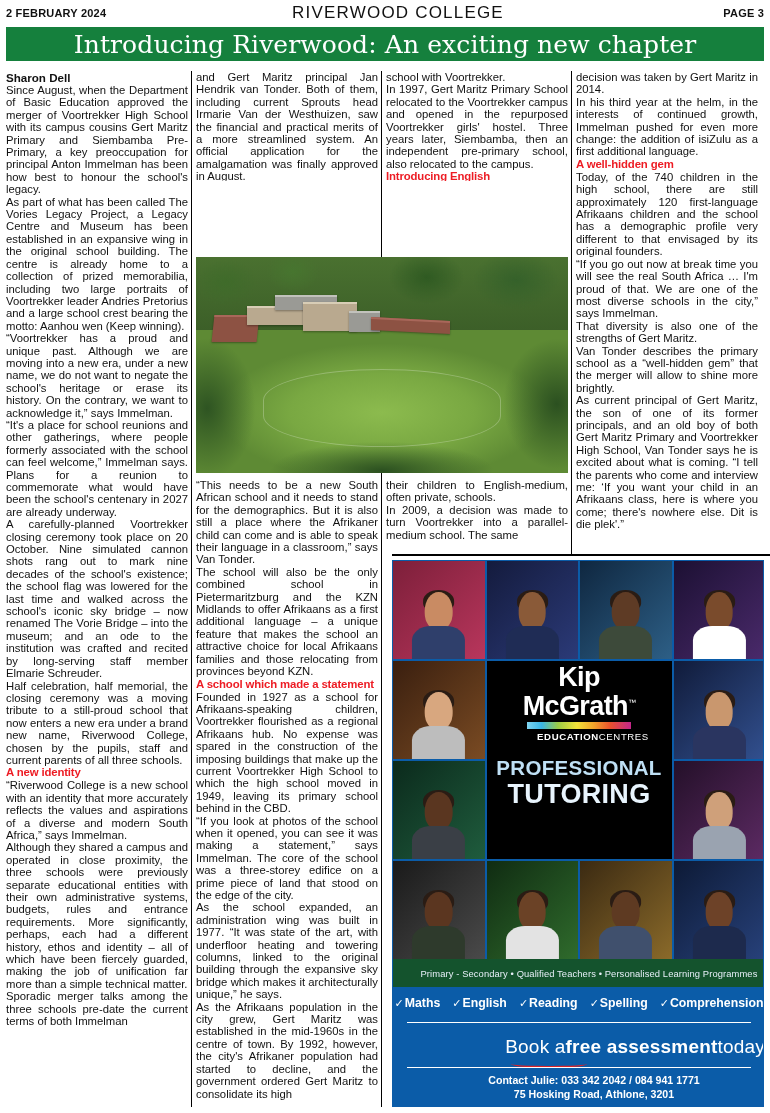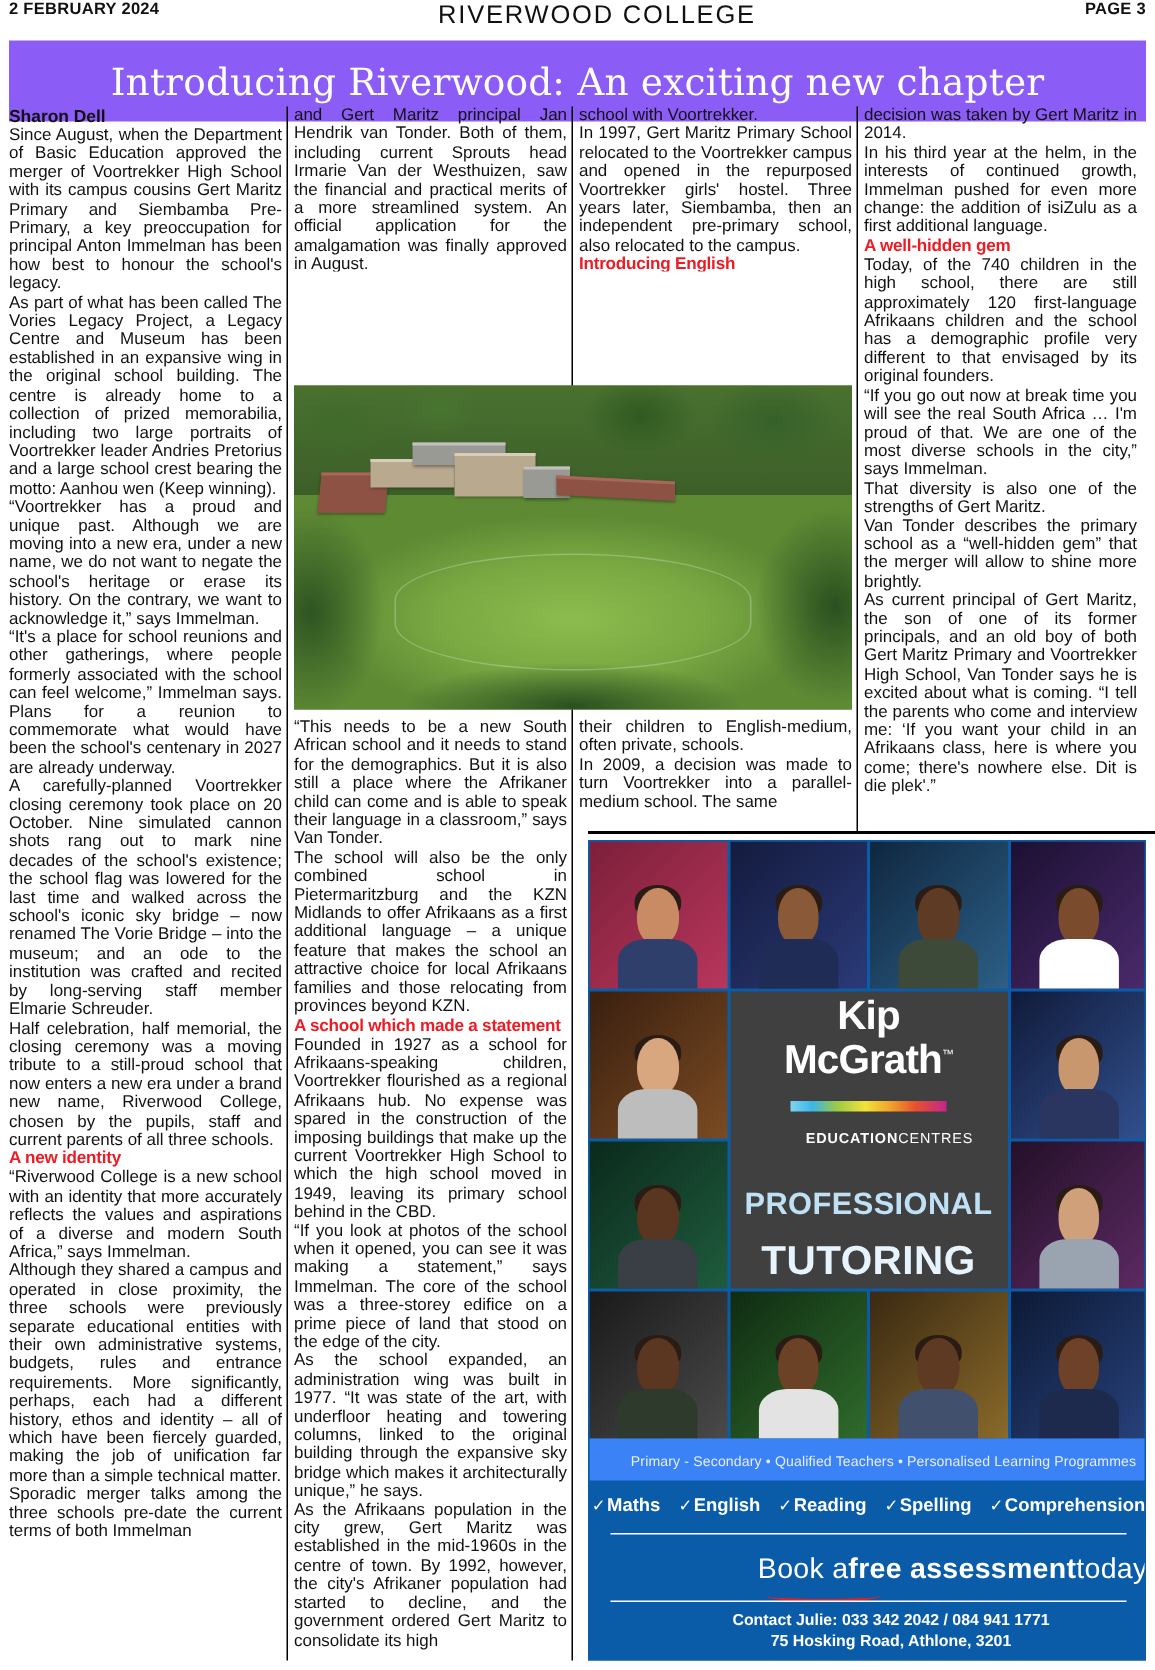--- a/index.html
+++ b/index.html
@@ -12,20 +12,21 @@
     font-family: "Liberation Sans", sans-serif;
     color: #111111;
     overflow: hidden;
     position: relative;
   }
 
   
   .masthead {
     height: 25px;
     display: flex;
+    align-items: center;
     padding: 0 6px;
     position: relative;
   }
   .masthead-date {
     font-size: 11px;
     font-weight: bold;
     letter-spacing: .2px;
   }
   .masthead-title {
     position: absolute;
@@ -40,22 +41,22 @@
   .masthead-page {
     margin-left: auto;
     font-size: 11px;
     font-weight: bold;
     letter-spacing: .2px;
   }
 
   
   .headline-band {
     margin: 2px 6px 0 6px;
-    background: #8b5cf6;
-    height: 54px;
+    background: #15803d;
+    height: 34px;
     display: flex;
     align-items: center;
     justify-content: center;
   }
   .headline-text {
     color: #ffffff;
     font-family: "DejaVu Serif", serif;
     font-size: 25px;
     font-weight: 400;
     letter-spacing: .1px;
@@ -196,25 +197,25 @@
   }
   .face .torso {
     position: absolute; left: 50%; bottom: 0;
     width: 100%; height: 54%;
     transform: translateX(-50%);
     border-radius: 36% 36% 0 0;
   }
   .logo-cell {
     grid-column: 2 / span 2;
     grid-row: 2 / span 2;
-    background: #404040;
+    background: #000000;
     display: flex;
     flex-direction: column;
     align-items: center;
-    justify-content: space-between;
+    justify-content: flex-start;
     padding: 4px 0;
   }
   .kip {
     color: #ffffff;
     font-size: 27px;
     font-weight: bold;
     line-height: 25px;
     letter-spacing: -0.6px;
     text-align: center;
     position: relative;
@@ -248,21 +249,21 @@
     font-size: 27px;
     font-weight: bold;
     letter-spacing: .3px;
     line-height: 29px;
     text-align: center;
   }
 
   .ad-strapline {
     position: absolute; left: 0; top: 398px;
     width: 372px; height: 28px;
-    background: #3b82f6;
+    background: #14532d;
     color: #e6eef7;
     font-size: 9.4px;
     display: flex; align-items: center; justify-content: center;
     letter-spacing: .1px;
     padding-left: 20px;
   }
   .ad-subjects {
     position: absolute; left: 0; top: 426px;
     width: 372px; height: 32px;
     display: flex; align-items: center; justify-content: center;

